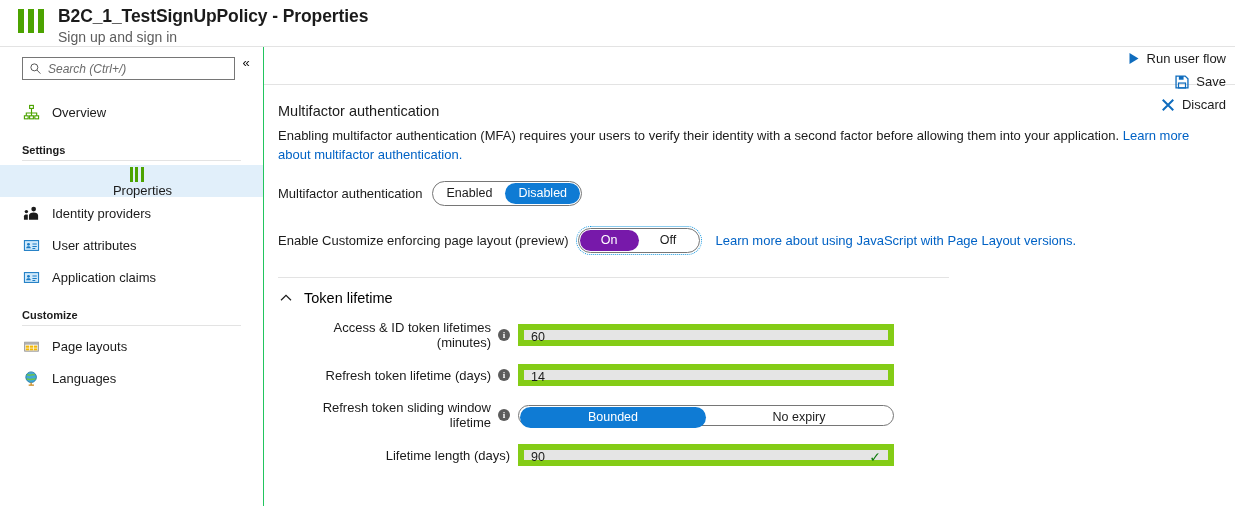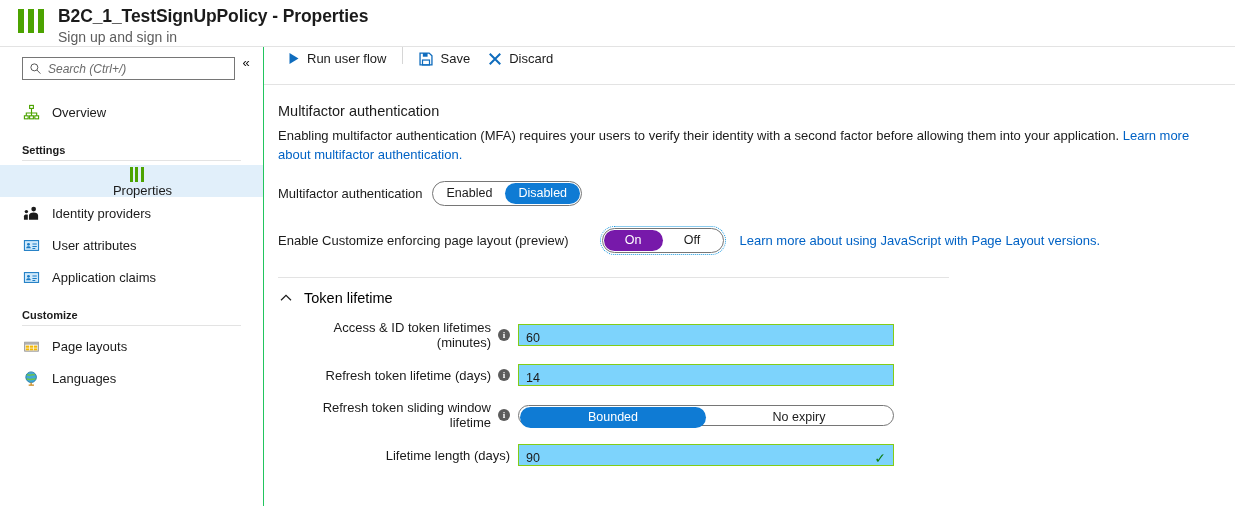--- a/index.html
+++ b/index.html
@@ -137,23 +137,24 @@
   
   .barico { display: flex; gap: 2.5px; }
   .barico i { display: block; width: 3px; height: 15px; background: #4ca300; }
 
   
   .content { flex: 1; min-width: 0; position: relative; }
   .toolbar {
     height: 37px;
     border-bottom: 1px solid #e3e3e3;
     display: flex;
-    align-items: flex-start;
+    align-items: flex-end;
     padding-left: 15px;
     gap: 0;
+    flex-direction: column;
   }
   .tb-btn {
     display: flex;
     align-items: center;
     gap: 7px;
     font-size: 13px;
     color: #1b1b1b;
     cursor: pointer;
     padding: 4px 9px;
   }
@@ -264,25 +265,25 @@
     line-height: 12px;
     text-align: center;
     font-weight: bold;
     flex: none;
     font-family: "Liberation Serif", serif;
     cursor: pointer;
   }
   .tinput {
     width: 376px;
     height: 22px;
-    border: 1px solid #84cc16;
-    background: #7dd3fc;
+    border: 6px solid #84cc16;
+    background: #e5e5e5;
     box-sizing: border-box;
     display: flex;
-    align-items: flex-end;
+    align-items: flex-start;
     padding: 0 7px;
     font-size: 12.5px;
     color: #1b1b1b;
     position: relative;
     cursor: text;
   }
   .tick {
     position: absolute;
     right: 7px;
     color: #107c10;
@@ -468,21 +469,21 @@
       <div class="row">
         <span class="row-lbl">Multifactor authentication</span>
         <span class="choice">
           <span class="opt">Enabled</span>
           <span class="opt sel blue">Disabled</span>
         </span>
       </div>
 
       <div class="row" style="margin-top:22px;">
         <span class="row-lbl">Enable Customize enforcing page layout (preview)</span>
-        <span class="choice focus" style="width:118px;margin-left:24px;">
+        <span class="choice focus" style="width:118px;">
           <span class="opt sel purple" style="flex:1;padding:0;">On</span>
           <span class="opt" style="flex:1;padding:0;">Off</span>
         </span>
         <a class="lnk jslink">Learn more about using JavaScript with Page Layout versions.</a>
       </div>
 
       <div class="divider"></div>
 
       <div class="collapse-head">
         <span class="chev">

